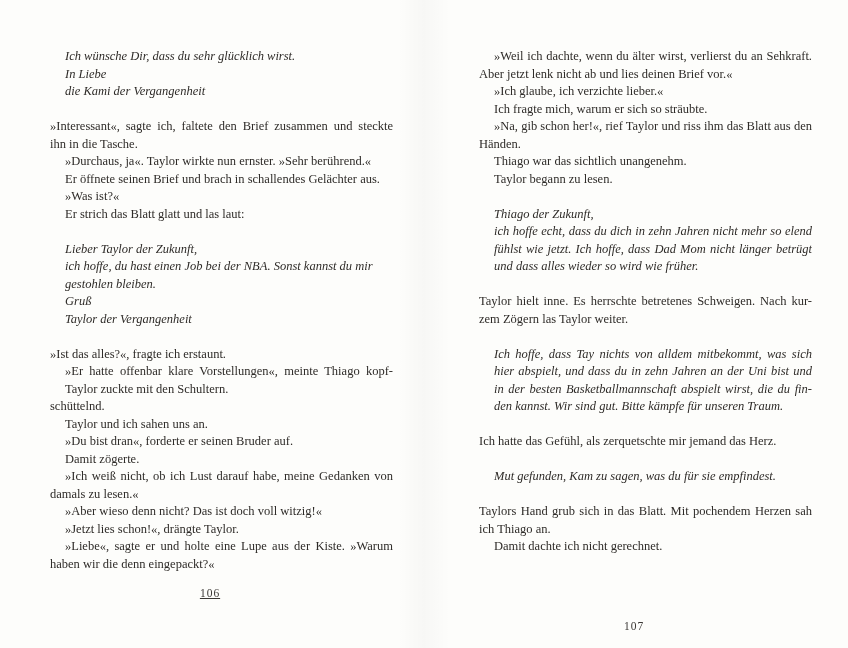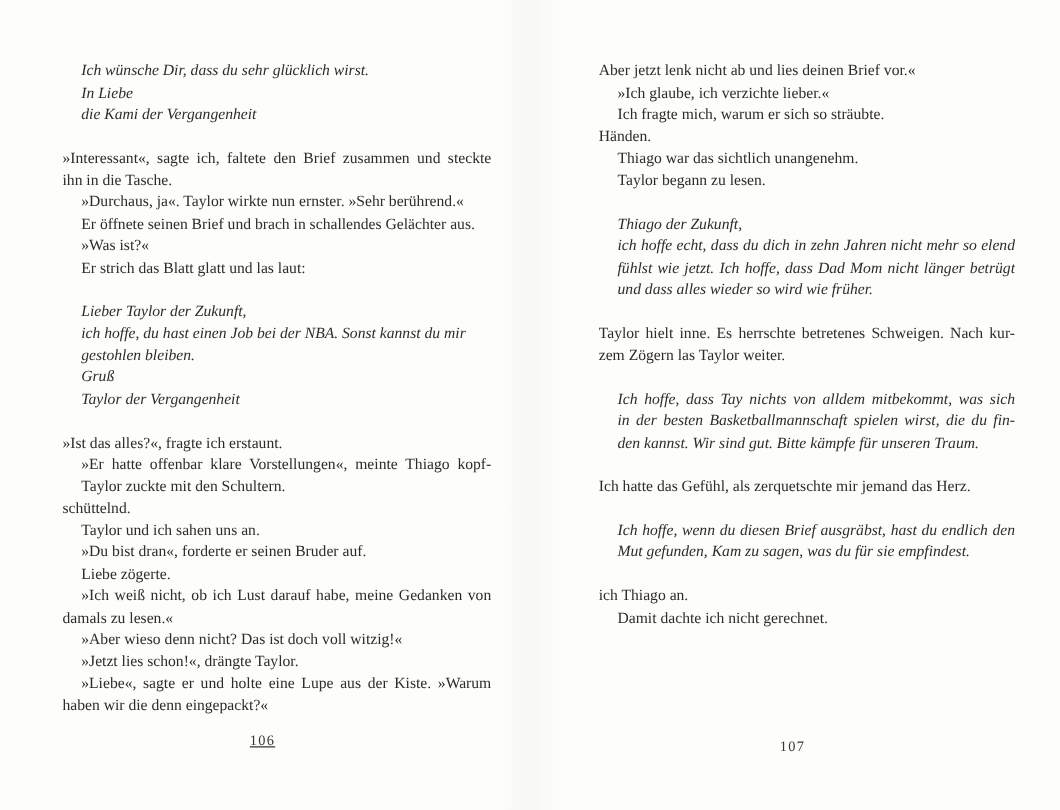--- a/index.html
+++ b/index.html
@@ -50,21 +50,21 @@
   .line.blank { visibility: hidden; }
 
   .page-number {
     position: absolute;
     font-size: 11.5px;
     letter-spacing: 1px;
     color: var(--num, #3a3734);
     text-align: center;
   }
   .page-number.left  { left: 50px;  width: 320px; top: 587px; text-decoration: underline; }
-  .page-number.right { left: 479px; width: 310px; top: 592px; }
+  .page-number.right { left: 479px; width: 310px; top: 620px; }
 </style>
 </head>
 <body>
 
 <div class="spread">
   <div class="gutter"></div>
 
   <div class="page-text left" id="left-page-text">
       <div class="line it qt">Ich wünsche Dir, dass du sehr glücklich wirst.</div>
       <div class="line it qt">In Liebe</div>
@@ -82,54 +82,57 @@
       <div class="line it qt">gestohlen bleiben.</div>
       <div class="line it qt">Gruß</div>
       <div class="line it qt">Taylor der Vergangenheit</div>
       <div class="line blank">&nbsp;</div>
       <div class="line">»Ist das alles?«, fragte ich erstaunt.</div>
       <div class="line ind jst">»Er hatte offenbar klare Vorstellungen«, meinte Thiago kopf-</div>
       <div class="line ind">Taylor zuckte mit den Schultern.</div>
       <div class="line">schüttelnd.</div>
       <div class="line ind">Taylor und ich sahen uns an.</div>
       <div class="line ind">»Du bist dran«, forderte er seinen Bruder auf.</div>
-      <div class="line ind">Liebe zögerte.</div>
+      <div class="line ind">Damit zögerte.</div>
       <div class="line ind jst">»Ich weiß nicht, ob ich Lust darauf habe, meine Gedanken von</div>
       <div class="line">damals zu lesen.«</div>
       <div class="line ind">»Aber wieso denn nicht? Das ist doch voll witzig!«</div>
       <div class="line ind">»Jetzt lies schon!«, drängte Taylor.</div>
       <div class="line ind jst">»Liebe«, sagte er und holte eine Lupe aus der Kiste. »Warum</div>
       <div class="line">haben wir die denn eingepackt?«</div>
     </div>
 
   <div class="page-text right" id="right-page-text">
+      <div class="line ind jst">»Weil ich dachte, wenn du älter wirst, verlierst du an Sehkraft.</div>
       <div class="line">Aber jetzt lenk nicht ab und lies deinen Brief vor.«</div>
       <div class="line ind">»Ich glaube, ich verzichte lieber.«</div>
       <div class="line ind">Ich fragte mich, warum er sich so sträubte.</div>
+      <div class="line ind jst">»Na, gib schon her!«, rief Taylor und riss ihm das Blatt aus den</div>
       <div class="line">Händen.</div>
       <div class="line ind">Thiago war das sichtlich unangenehm.</div>
       <div class="line ind">Taylor begann zu lesen.</div>
       <div class="line blank">&nbsp;</div>
       <div class="line it qt">Thiago der Zukunft,</div>
       <div class="line it qt jst">ich hoffe echt, dass du dich in zehn Jahren nicht mehr so elend</div>
       <div class="line it qt jst">fühlst wie jetzt. Ich hoffe, dass Dad Mom nicht länger betrügt</div>
       <div class="line it qt">und dass alles wieder so wird wie früher.</div>
       <div class="line blank">&nbsp;</div>
       <div class="line jst">Taylor hielt inne. Es herrschte betretenes Schweigen. Nach kur-</div>
       <div class="line">zem Zögern las Taylor weiter.</div>
       <div class="line blank">&nbsp;</div>
       <div class="line it qt jst">Ich hoffe, dass Tay nichts von alldem mitbekommt, was sich</div>
-      <div class="line it qt jst">in der besten Basketballmannschaft spielen wirst, die du fin-</div>
+      <div class="line it qt jst">hier abspielt, und dass du in zehn Jahren an der Uni bist und</div>
+      <div class="line it qt jst">in der besten Basketballmannschaft abspielt wirst, die du fin-</div>
       <div class="line it qt">den kannst. Wir sind gut. Bitte kämpfe für unseren Traum.</div>
       <div class="line blank">&nbsp;</div>
       <div class="line">Ich hatte das Gefühl, als zerquetschte mir jemand das Herz.</div>
       <div class="line blank">&nbsp;</div>
-      <div class="line it qt jst">Ich hoffe, wenn du diesen Brief ausgräbst, hast du endlich den</div>
       <div class="line it qt">Mut gefunden, Kam zu sagen, was du für sie empfindest.</div>
       <div class="line blank">&nbsp;</div>
+      <div class="line jst">Taylors Hand grub sich in das Blatt. Mit pochendem Herzen sah</div>
       <div class="line">ich Thiago an.</div>
       <div class="line ind">Damit dachte ich nicht gerechnet.</div>
     </div>
 
   <div class="page-number left">106</div>
 
   <div class="page-number right">107</div>
 </div>
 
 </body></html>

